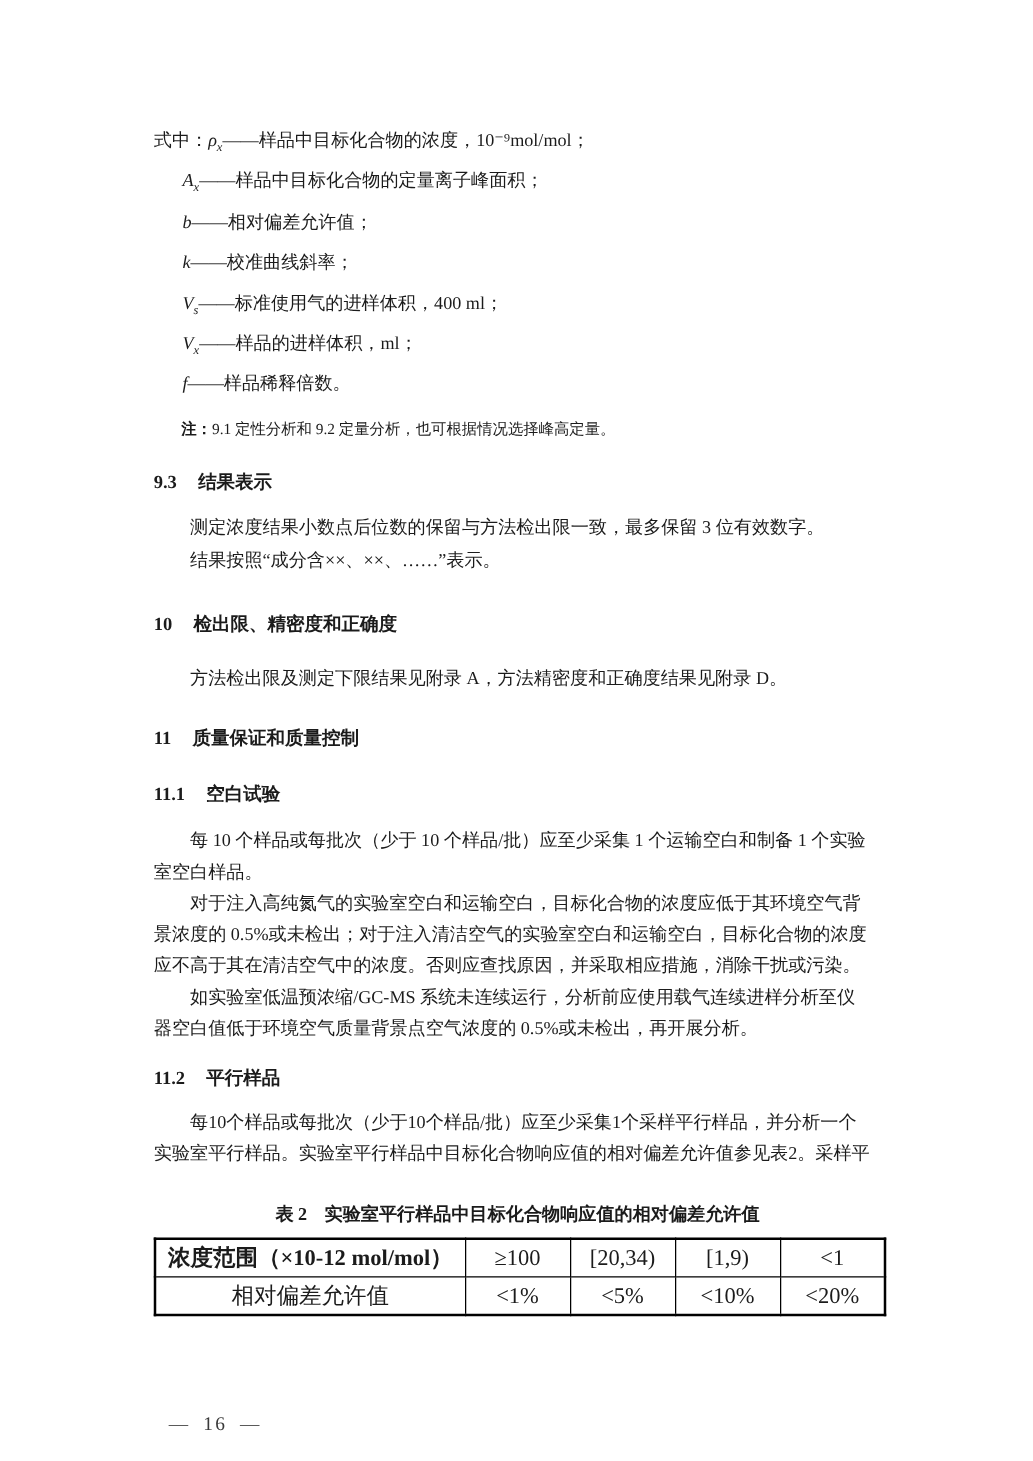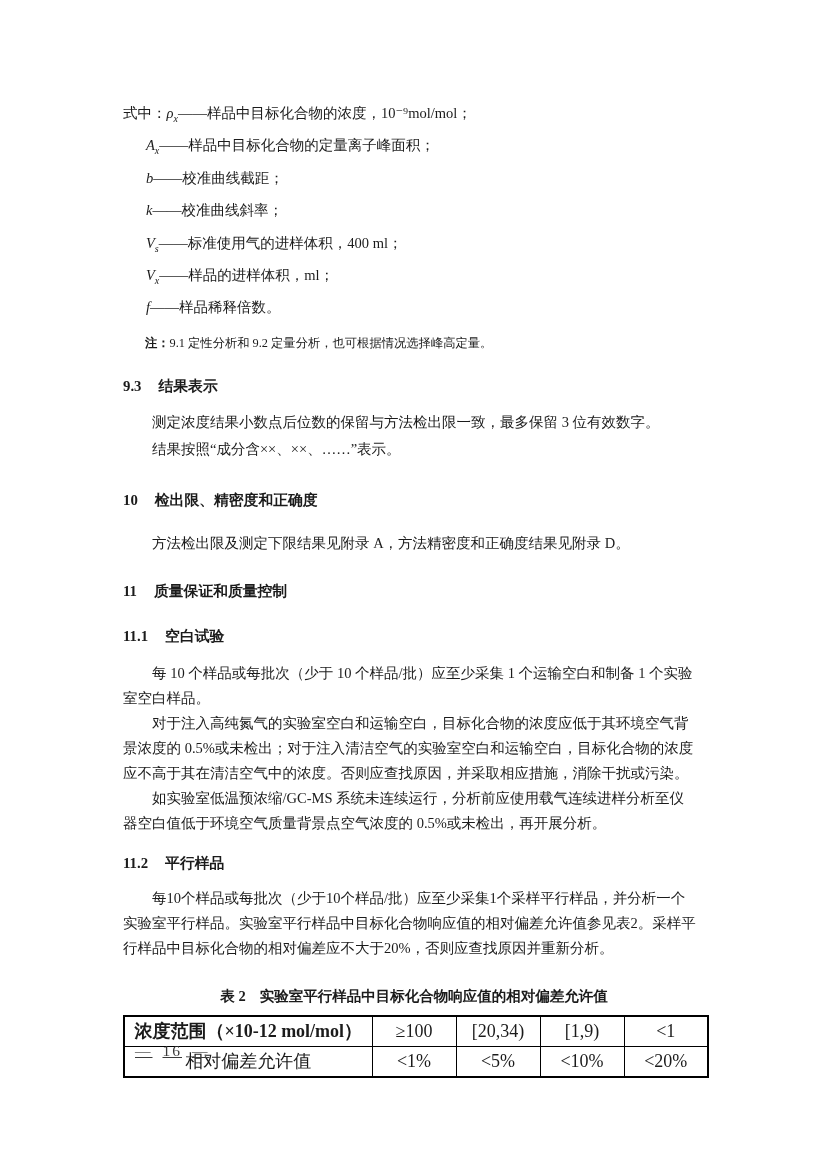--- a/index.html
+++ b/index.html
@@ -77,42 +77,41 @@
     vertical-align: middle;
     padding: 0 2px;
   }
   table.t2 col.c1 { width: 248px; }
   table.t2 col.cn { width: 84px; }
   table.t2 .bold { font-weight: bold; }
   
   .footer {
     position: absolute;
     left: 125px;
-    top: 1042px;
+    top: 1131px;
     font-size: 15.5px;
     color: #3a3a3a;
     letter-spacing: 2px;
-    text-decoration: underline;
   }
   .footer .dash { color: #555; margin: 0 10px; }
 </style>
 </head>
 <body>
 
 <div class="page">
 
   <div class="formula-block">
     <div class="fline">
       <span>式中：</span><span class="sym"><i>ρ</i><sub>x</sub></span><span>——样品中目标化合物的浓度，10⁻⁹mol/mol；</span>
     </div>
     <div class="fline cont">
       <span class="sym"><i>A</i><sub>x</sub></span><span>——样品中目标化合物的定量离子峰面积；</span>
     </div>
     <div class="fline cont">
-      <span class="sym"><i>b</i><sub></sub></span><span>——校准曲线截距；</span>
+      <span class="sym"><i>b</i><sub></sub></span><span>——相对偏差允许值；</span>
     </div>
     <div class="fline cont">
       <span class="sym"><i>k</i><sub></sub></span><span>——校准曲线斜率；</span>
     </div>
     <div class="fline cont">
       <span class="sym"><i>V</i><sub>s</sub></span><span>——标准使用气的进样体积，400 ml；</span>
     </div>
     <div class="fline cont">
       <span class="sym"><i>V</i><sub>x</sub></span><span>——样品的进样体积，ml；</span>
     </div>
@@ -156,21 +155,20 @@
     <div class="line ind">如实验室低温预浓缩/GC-MS 系统未连续运行，分析前应使用载气连续进样分析至仪</div>
     <div class="line">器空白值低于环境空气质量背景点空气浓度的 0.5%或未检出，再开展分析。</div>
   </div>
 
   <div class="heading h112">
     <span class="num">11.2</span><span>平行样品</span>
   </div>
   <div class="para p112">
     <div class="line ind">每10个样品或每批次（少于10个样品/批）应至少采集1个采样平行样品，并分析一个</div>
     <div class="line">实验室平行样品。实验室平行样品中目标化合物响应值的相对偏差允许值参见表2。采样平</div>
-    <div class="line">行样品中目标化合物的相对偏差应不大于20%，否则应查找原因并重新分析。</div>
   </div>
 
   <div class="tbl-caption">
     <span class="cap-label">表 2</span><span>实验室平行样品中目标化合物响应值的相对偏差允许值</span>
   </div>
   <table class="t2">
     <colgroup>
       <col class="c1">
         <col class="cn">
         <col class="cn">

